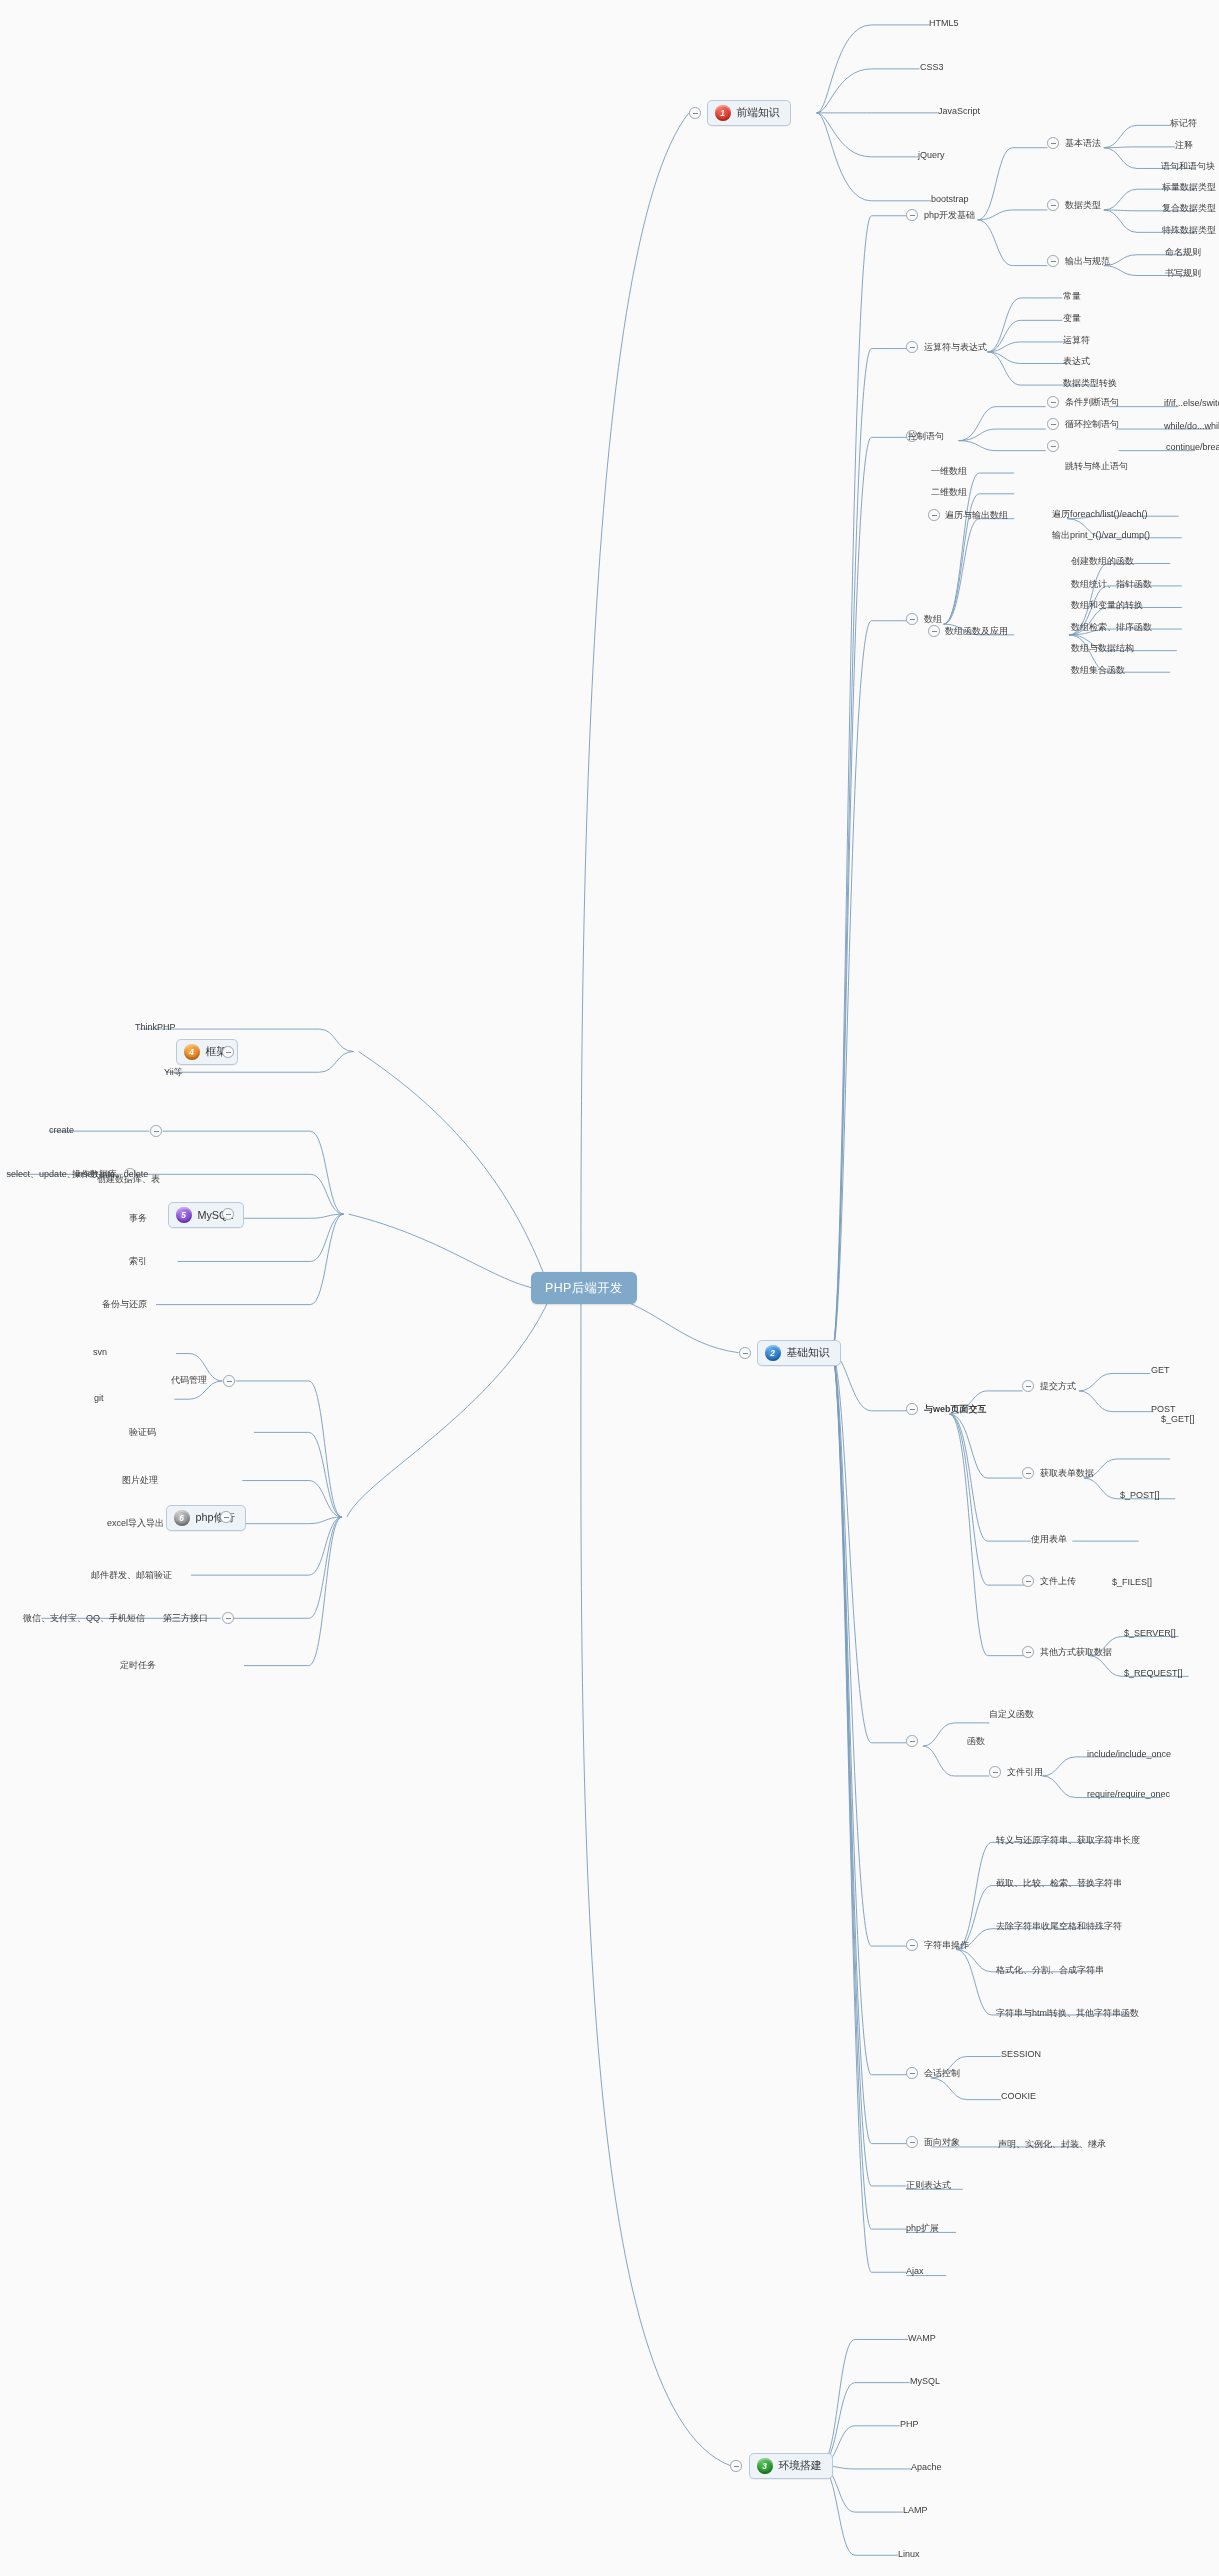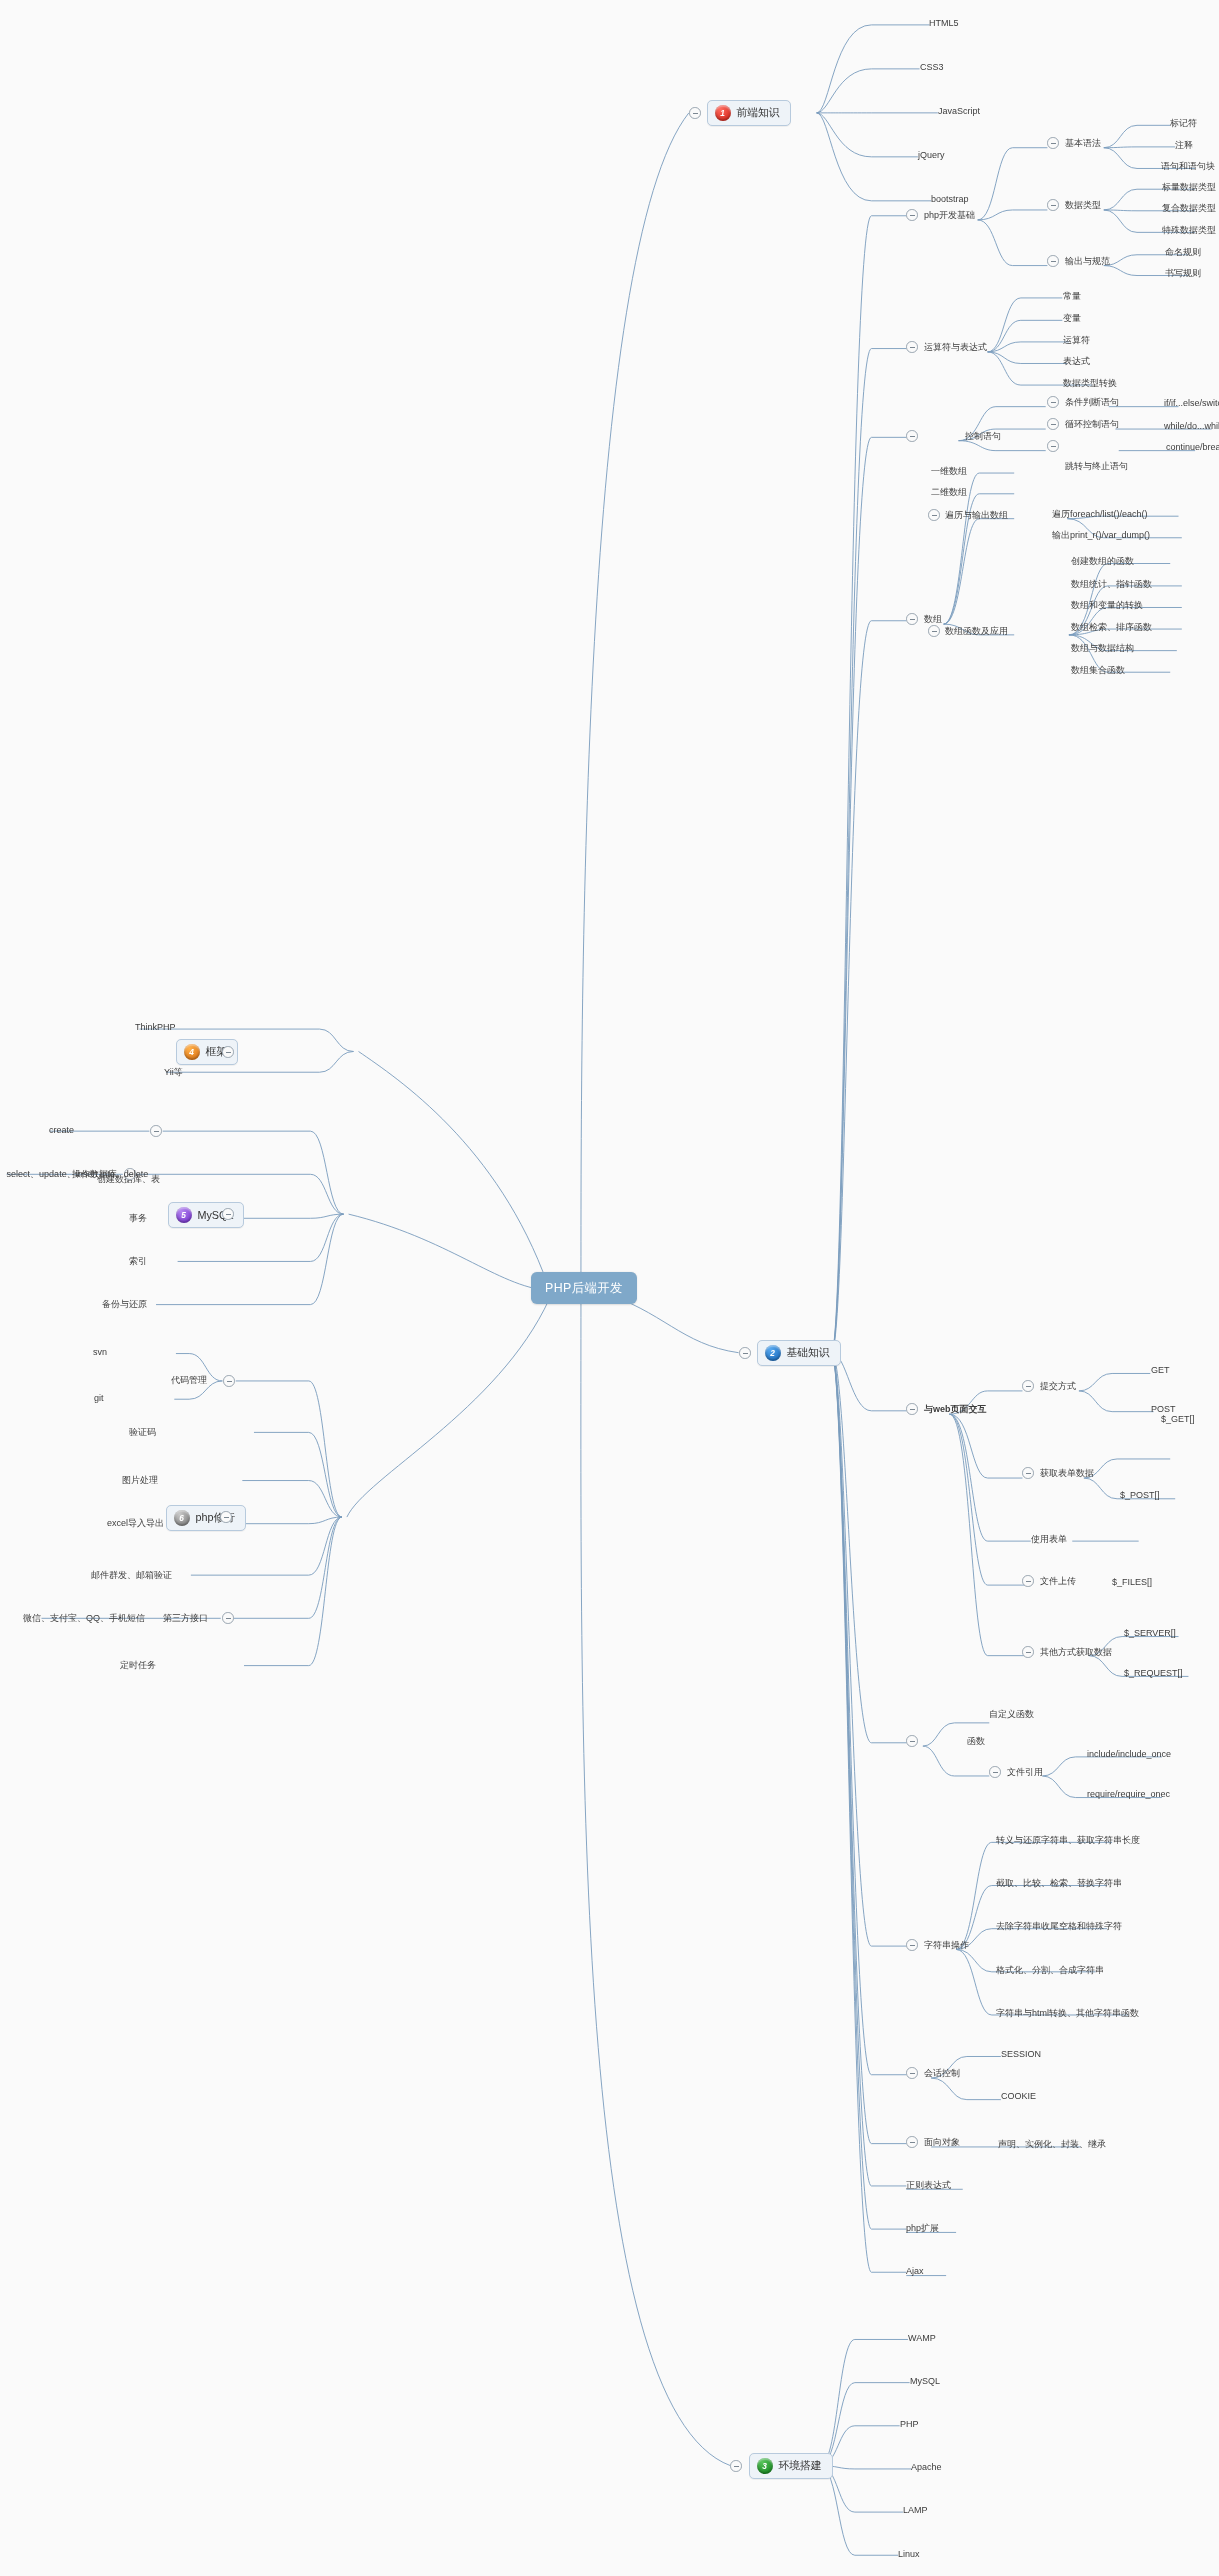--- a/index.html
+++ b/index.html
@@ -255,21 +255,21 @@
 
   <div class="toggle" style="left:906px; top:341px;"></div>
   <div class="node t" style="left:924px; top:341px;">运算符与表达式</div>
   <div class="node t" style="left:1063px; top:290px;">常量</div>
   <div class="node t" style="left:1063px; top:312px;">变量</div>
   <div class="node t" style="left:1063px; top:334px;">运算符</div>
   <div class="node t" style="left:1063px; top:355px;">表达式</div>
   <div class="node t" style="left:1063px; top:377px;">数据类型转换</div>
 
   <div class="toggle" style="left:906px; top:430px;"></div>
-  <div class="node t" style="left:965px; top:430px;">控制语句</div>
+  <div class="node t" style="left:908px; top:430px;">控制语句</div>
   <div class="toggle" style="left:1047px; top:396px;"></div>
   <div class="node t" style="left:1065px; top:396px;">条件判断语句</div>
   <div class="node t" style="left:1164px; top:398px;">if/if...else/switch</div>
   <div class="toggle" style="left:1047px; top:418px;"></div>
   <div class="node t" style="left:1065px; top:418px;">循环控制语句</div>
   <div class="node t" style="left:1164px; top:421px;">while/do...while/for/foreach</div>
   <div class="toggle" style="left:1047px; top:440px;"></div>
   <div class="node t" style="left:1065px; top:460px;">跳转与终止语句</div>
   <div class="node t" style="left:1166px; top:442px;">continue/break/exit</div>
 

